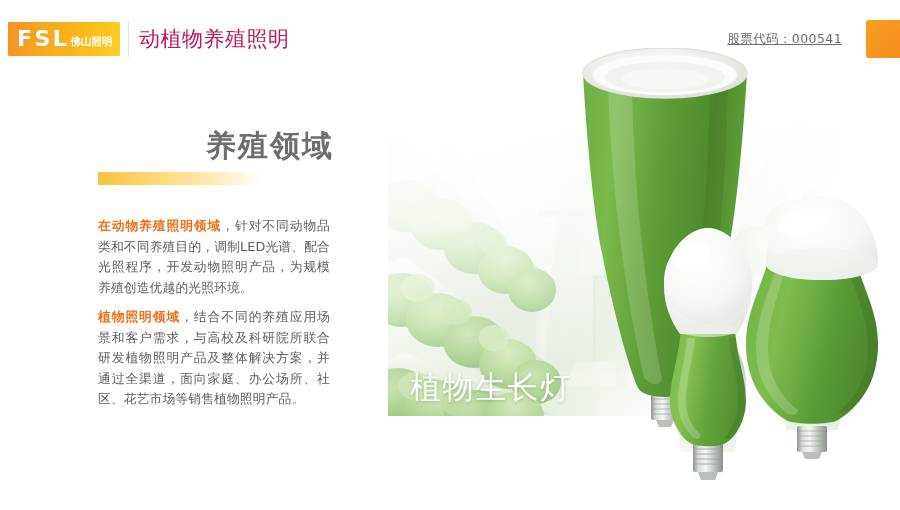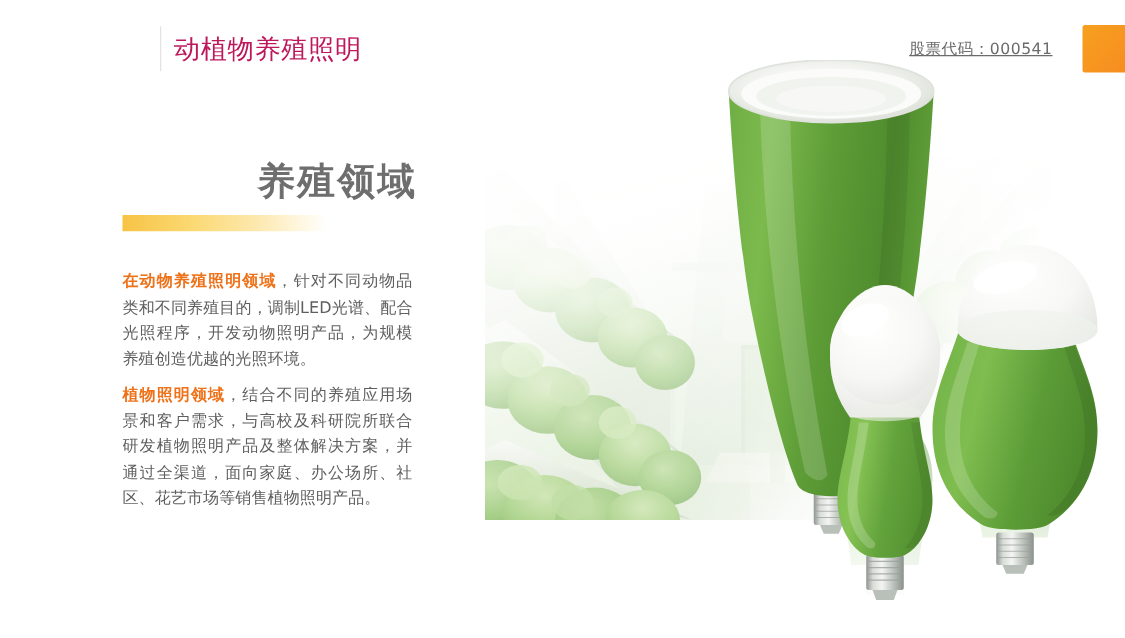--- a/index.html
+++ b/index.html
@@ -193,20 +193,24 @@
   }
   #bulbs svg { display: block; }
 </style>
 </head>
 <body>
 
 <div id="slide">
 
   <div id="header">
 
+    <div id="logo-box">
+      <span id="logo-fsl">FSL</span>
+      <span id="logo-cn">佛山照明</span>
+    </div>
 
     <div id="header-divider"></div>
 
     <div id="header-title">动植物养殖照明</div>
 
     <div id="stock-code">股票代码：000541</div>
 
     <div id="header-corner"></div>
   </div>
 
@@ -376,20 +380,21 @@
           </g>
         </g>
 
         <rect x="0" y="0" width="452" height="292" fill="url(#washTop)"></rect>
         <rect x="0" y="0" width="452" height="292" fill="url(#washRight)"></rect>
 
         <rect x="0" y="0" width="452" height="292" fill="#ffffff" opacity="0.14"></rect>
       </g>
     </svg>
 
+    <div id="photo-caption">植物生长灯</div>
   </div>
 
   <div id="bulbs">
     <svg width="340" height="440" viewBox="0 0 340 440">
       <defs>
         <linearGradient id="grnBody" x1="0" y1="0" x2="1" y2="0.2">
           <stop offset="0%" stop-color="#6fae44"></stop>
           <stop offset="22%" stop-color="#7cba4d"></stop>
           <stop offset="52%" stop-color="#5d9c36"></stop>
           <stop offset="80%" stop-color="#4f8c2e"></stop>

